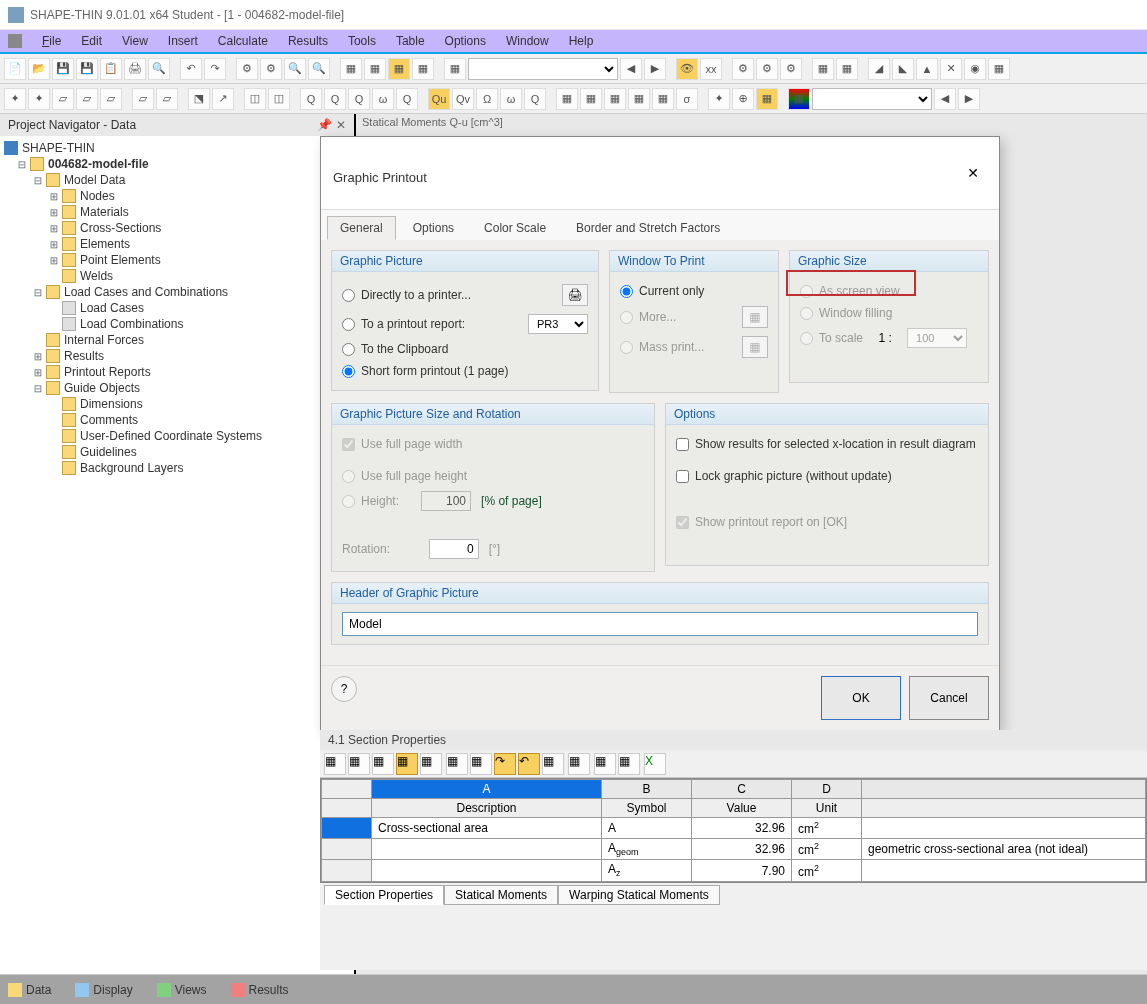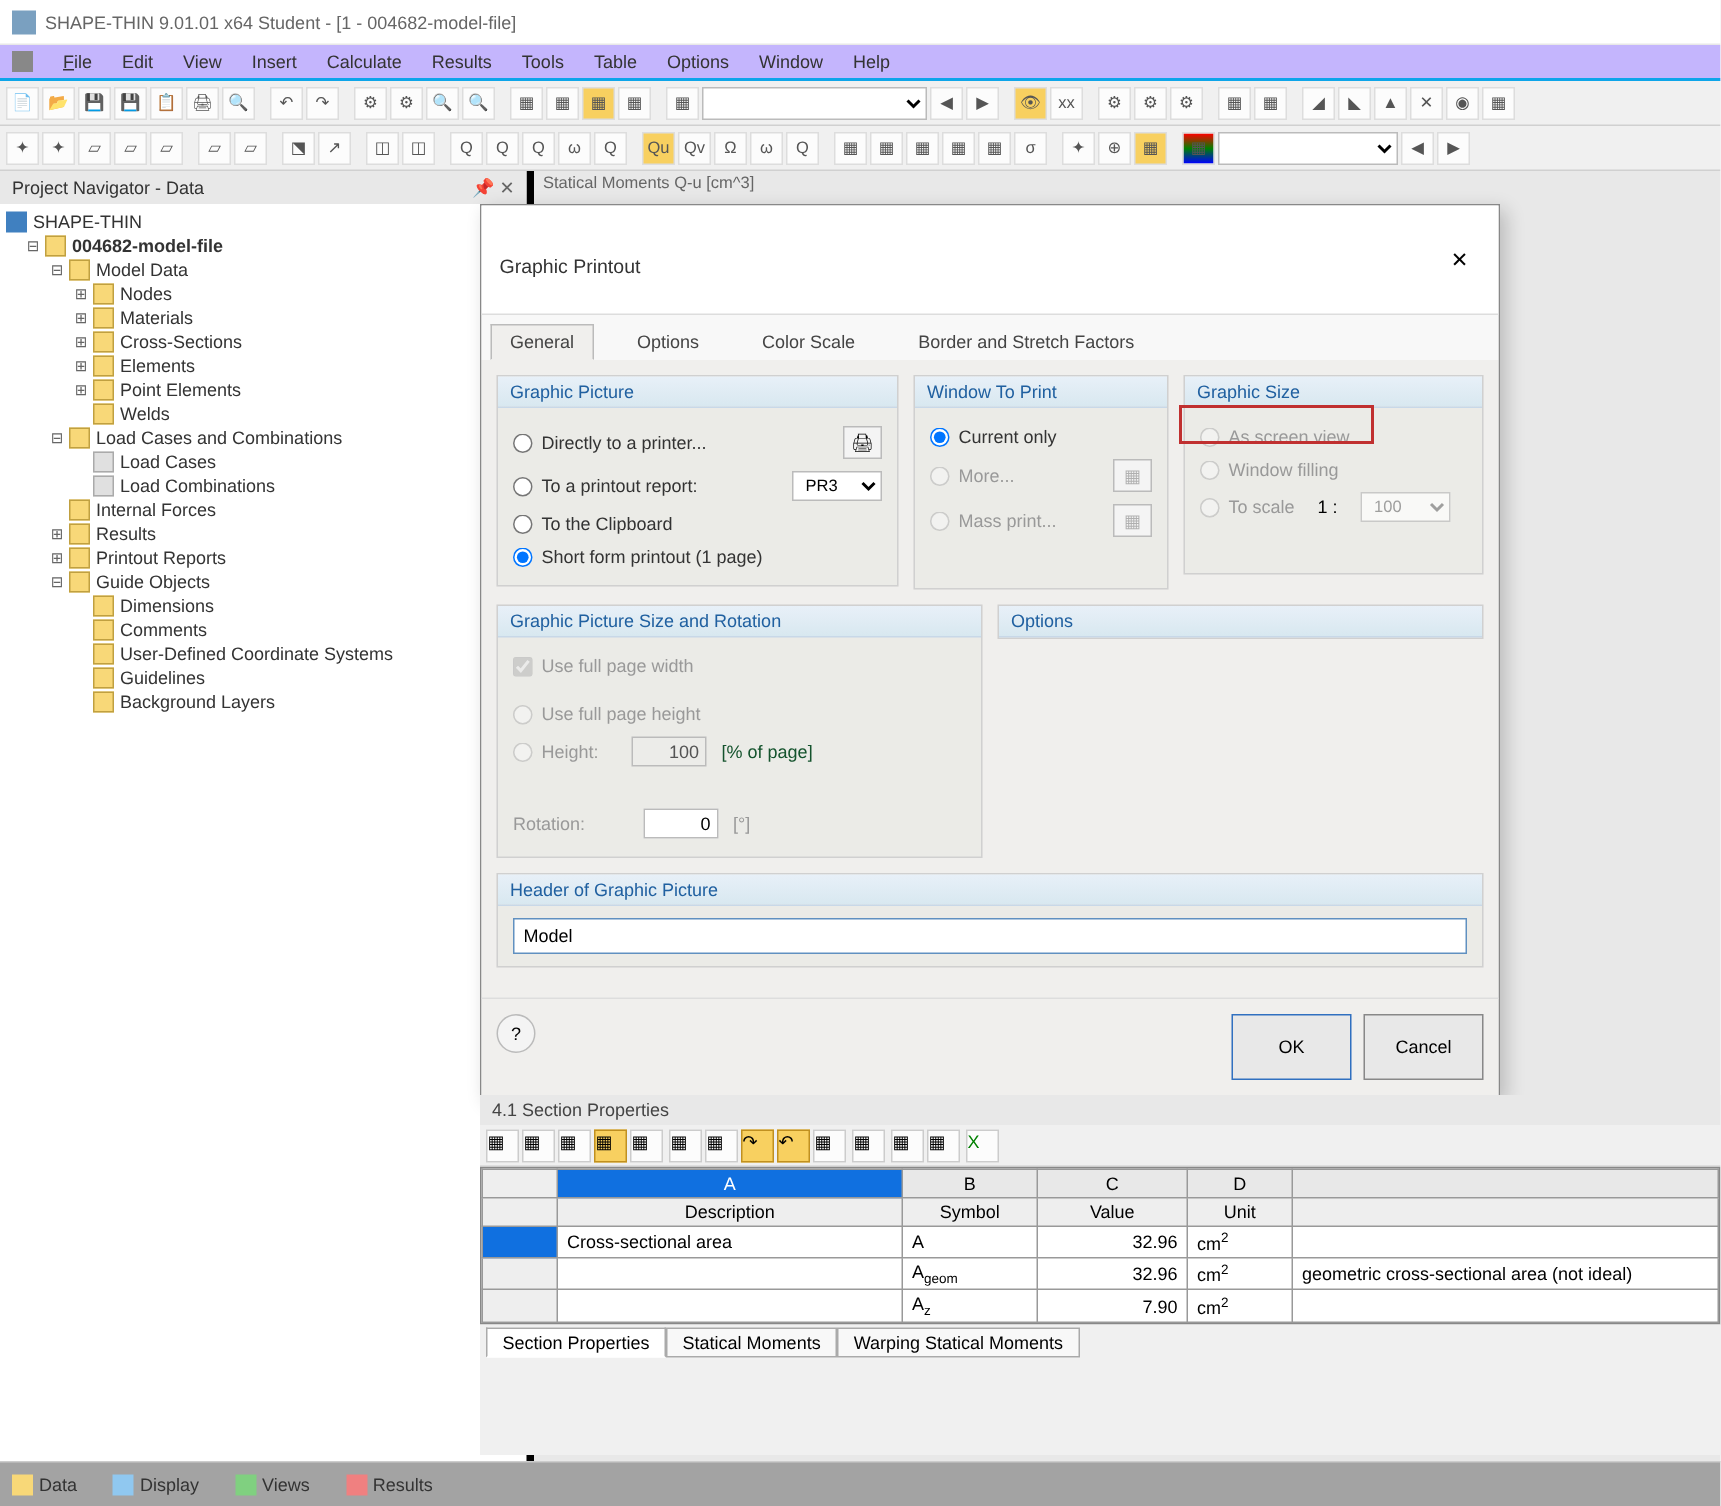--- a/index.html
+++ b/index.html
@@ -10,21 +10,21 @@
 .menubar { height: 24px; background: #c4b5fd; display: flex; align-items: center; padding: 0 8px; gap: 4px; border-bottom: 2px solid #0ea5e9;}
 .menubar .mico { width:14px; height:14px; background:#888; margin-right:8px;}
 .menubar .mi { padding: 2px 8px; color: #333; cursor: pointer; }
 .menubar .mi u { text-decoration: underline; }
 .toolbar { height: 30px; background: #f0f0f0; display: flex; align-items: center; padding: 0 4px; gap: 2px; border-bottom: 1px solid #d0d0d0; }
 .toolbar .tb { width: 22px; height: 22px; background: #fcfcfc; border: 1px solid #ddd; display:inline-flex; align-items:center; justify-content:center; font-size:11px; color:#555;}
 .toolbar .sep { width: 6px; }
 .toolbar .combo { width: 150px; height: 22px; border: 1px solid #bbb; background:#fff; }
 .toolbar .wide-combo { width: 120px; height: 22px; border: 1px solid #bbb; background:#fff; }
 .main-area { display: flex; height: calc(100% - 144px); }
-.navigator { width: 356px; background: #fff; border-right: 5px solid #000000; display:flex; flex-direction:column; }
+.navigator { width: 356px; background: #fff; border-right: 2px solid #000000; display:flex; flex-direction:column; }
 .nav-header { background: #e8e8e8; padding: 4px 8px; font-size: 12px; color:#333; display:flex; justify-content:space-between; align-items:center;}
 .nav-header .pin { color:#666; }
 .tree { padding: 4px 0; flex:1; overflow:auto; }
 .tree-item { display: flex; align-items: center; padding: 1px 4px; cursor: pointer; white-space:nowrap;}
 .tree-toggle { width: 12px; text-align:center; color:#666; font-size:10px; margin-right:2px;}
 .tree-icon { width: 14px; height: 14px; margin-right: 4px; display:inline-block; }
 .fold { background: #f8d878; border:1px solid #c0a040;}
 .fold-open { background: #f8d878; border:1px solid #c0a040;}
 .leaf { background: #e0e0e0; border:1px solid #aaa;}
 .blue-icon { background:#4080c0;}
@@ -33,21 +33,21 @@
 .indent1 { padding-left: 16px; }
 .indent2 { padding-left: 32px; }
 .indent3 { padding-left: 48px; }
 .content-area { flex: 1; background: #e8e8e8; position:relative;}
 .chart-label { position:absolute; top:2px; left:6px; color:#666; font-size:11px;}
 
 .dialog { position: absolute; left: 320px; top: 136px; width: 680px; background: #f0f0f0; border: 1px solid #888; box-shadow: 4px 4px 12px rgba(0,0,0,0.2); }
 .dialog-title { display: flex; justify-content: space-between; align-items: flex-end; padding: 24px 12px; background: #fff; border-bottom:1px solid #ddd;}
 .dialog-title span { font-size: 13px; color:#333;}
 .dialog-close { width: 28px; height: 24px; border:none; background:transparent; font-size:14px; cursor:pointer;}
-.tabs { display: flex; background: #f8f8f8; padding: 6px 6px 0 6px; gap:16px;}
+.tabs { display: flex; background: #f8f8f8; padding: 6px 6px 0 6px; gap:4px;}
 .tab { padding: 4px 12px; font-size: 12px; color: #444; border:1px solid transparent; cursor:pointer;}
 .tab.active { background: #f0efed; border:1px solid #bbb; border-bottom:1px solid #f0efed;}
 .dialog-body { padding: 10px; background:#f0efed;}
 .groupbox { border: 1px solid #d0d0d0; background: #ebebe7; margin-bottom: 10px; position:relative;}
 .groupbox-title { background: linear-gradient(#e8f0f8,#d8e8f0); color: #2060a0; padding: 3px 8px; font-size: 12px; border-bottom:1px solid #c8d8e8;}
 .groupbox-body { padding: 8px 10px; }
 .row-layout { display:flex; gap:10px;}
 .col { flex:1; }
 .radio-row, .check-row { display:flex; align-items:center; padding: 4px 0; gap:6px;}
 .radio-row input, .check-row input { margin:0;}
@@ -418,20 +418,35 @@
               </div>
             <div class="radio-row disabled"><input type="radio" disabled="" style=""><label>Height:</label>&nbsp;&nbsp;&nbsp;<input class="num-input" disabled="" value="100" style=""><span style="color:#14532d;margin-left:4px;">[% of page]</span></div>
             <div class="radio-row disabled" style="margin-top:20px;"><label style="color:#999;">Rotation:</label>&nbsp;&nbsp;&nbsp;&nbsp;&nbsp;&nbsp;&nbsp;&nbsp;<input class="num-input" value="0" style=""><span style="color:#999;margin-left:4px;">[°]</span></div>
           </div>
         </div>
       </div>
 
       <div class="col">
         <div class="groupbox">
           <div class="groupbox-title">Options</div>
+          <div class="groupbox-body">
+            <div class="check-row">
+                <input type="checkbox" style="">
+                <label>Show results for selected x-location in result diagram</label>
+              </div>
+            <div class="check-row" style="margin-top:10px;">
+                <input type="checkbox" style="">
+                <label>Lock graphic picture (without update)</label>
+              </div>
+            <div class="check-row disabled" style="margin-top:24px;">
+                <input type="checkbox" checked="" disabled="" style="">
+                <label>Show printout report on [OK]</label>
+              </div>
+            <div style="height:24px;"></div>
+          </div>
         </div>
       </div>
     </div>
 
     <div class="groupbox">
       <div class="groupbox-title">Header of Graphic Picture</div>
       <div class="groupbox-body">
         <input class="header-input" value="Model" style="">
       </div>
     </div>

